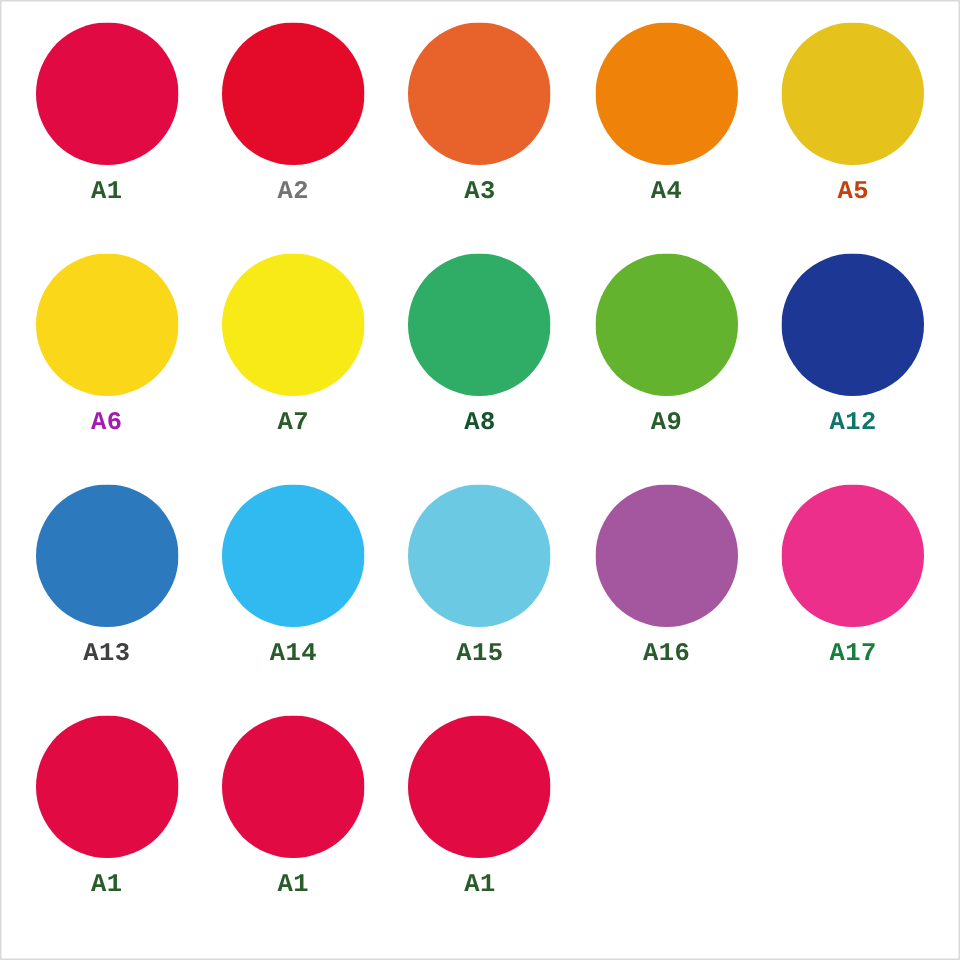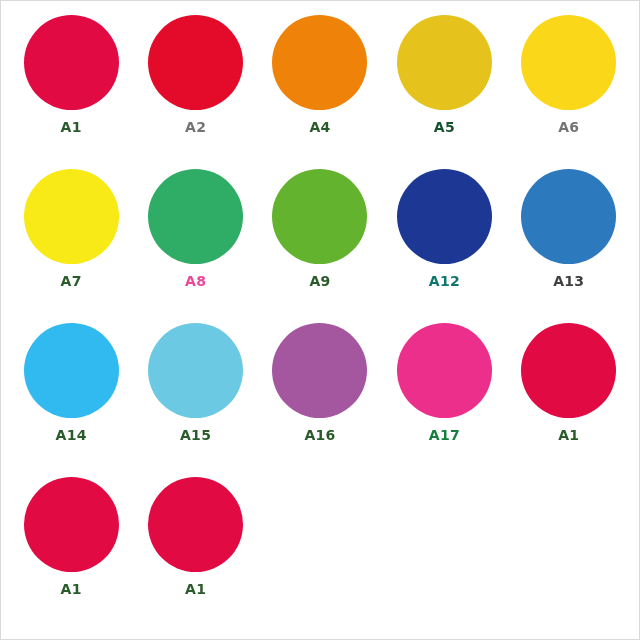--- a/index.html
+++ b/index.html
@@ -42,60 +42,65 @@
   .swatch-dot {
     width: 95px;
     height: 95px;
     border-radius: 50%;
     box-sizing: border-box;
     flex: 0 0 auto;
   }
 
   .swatch-label {
     margin-top: 10px;
-    font-size: 14px;
+    font-size: 17px;
     font-weight: bold;
     letter-spacing: 0.3px;
     line-height: 1;
     white-space: nowrap;
     color: #2a5b2a;
+    font-family: Liberation Mono, monospace;
   }
 </style>
 </head>
 <body>
 
 <div id="palette-page" style="background: rgb(255, 255, 255); border-color: rgb(217, 217, 217);">
   <div id="swatch-grid">
       <div class="swatch-cell">
         <div class="swatch-dot" style="background: rgb(225, 10, 67); border: 1px solid transparent;"></div>
         <div class="swatch-label" style="color: rgb(42, 91, 42);">A1</div>
       </div>
       <div class="swatch-cell">
         <div class="swatch-dot" style="background: rgb(228, 10, 42); border: 1px solid transparent;"></div>
         <div class="swatch-label" style="color: #737373;">A2</div>
       </div>
       <div class="swatch-cell">
+        <div class="swatch-dot" style="background: rgb(232, 99, 44); border: 1px solid transparent;"></div>
+        <div class="swatch-label" style="color: rgb(42, 91, 42);">A3</div>
+      </div>
+      <div class="swatch-cell">
         <div class="swatch-dot" style="background: rgb(239, 130, 9); border: 1px solid transparent;"></div>
         <div class="swatch-label" style="color: rgb(42, 91, 42);">A4</div>
       </div>
       <div class="swatch-cell">
         <div class="swatch-dot" style="background: rgb(229, 195, 28); border: 1px solid transparent;"></div>
-        <div class="swatch-label" style="color: #14532d;">A5</div>
+        <div class="swatch-label" style="color: #c2410c;">A5</div>
       </div>
       <div class="swatch-cell">
         <div class="swatch-dot" style="background: rgb(251, 215, 25); border: 1px solid transparent;"></div>
-        <div class="swatch-label" style="color: #737373;">A6</div>
+        <div class="swatch-label" style="color: #a21caf;">A6</div>
       </div>
       <div class="swatch-cell">
         <div class="swatch-dot" style="background: rgb(247, 234, 22); border: 1px solid transparent;"></div>
         <div class="swatch-label" style="color: rgb(42, 91, 42);">A7</div>
       </div>
       <div class="swatch-cell">
         <div class="swatch-dot" style="background: rgb(47, 173, 102); border: 1px solid transparent;"></div>
-        <div class="swatch-label" style="color: #ec4899;">A8</div>
+        <div class="swatch-label" style="color: #14532d;">A8</div>
       </div>
       <div class="swatch-cell">
         <div class="swatch-dot" style="background: rgb(99, 179, 46); border: 1px solid transparent;"></div>
         <div class="swatch-label" style="color: rgb(42, 91, 42);">A9</div>
       </div>
       <div class="swatch-cell">
         <div class="swatch-dot" style="background: rgb(28, 56, 148); border: 1px solid transparent;"></div>
         <div class="swatch-label" style="color: #0f766e;">A12</div>
       </div>
       <div class="swatch-cell">

